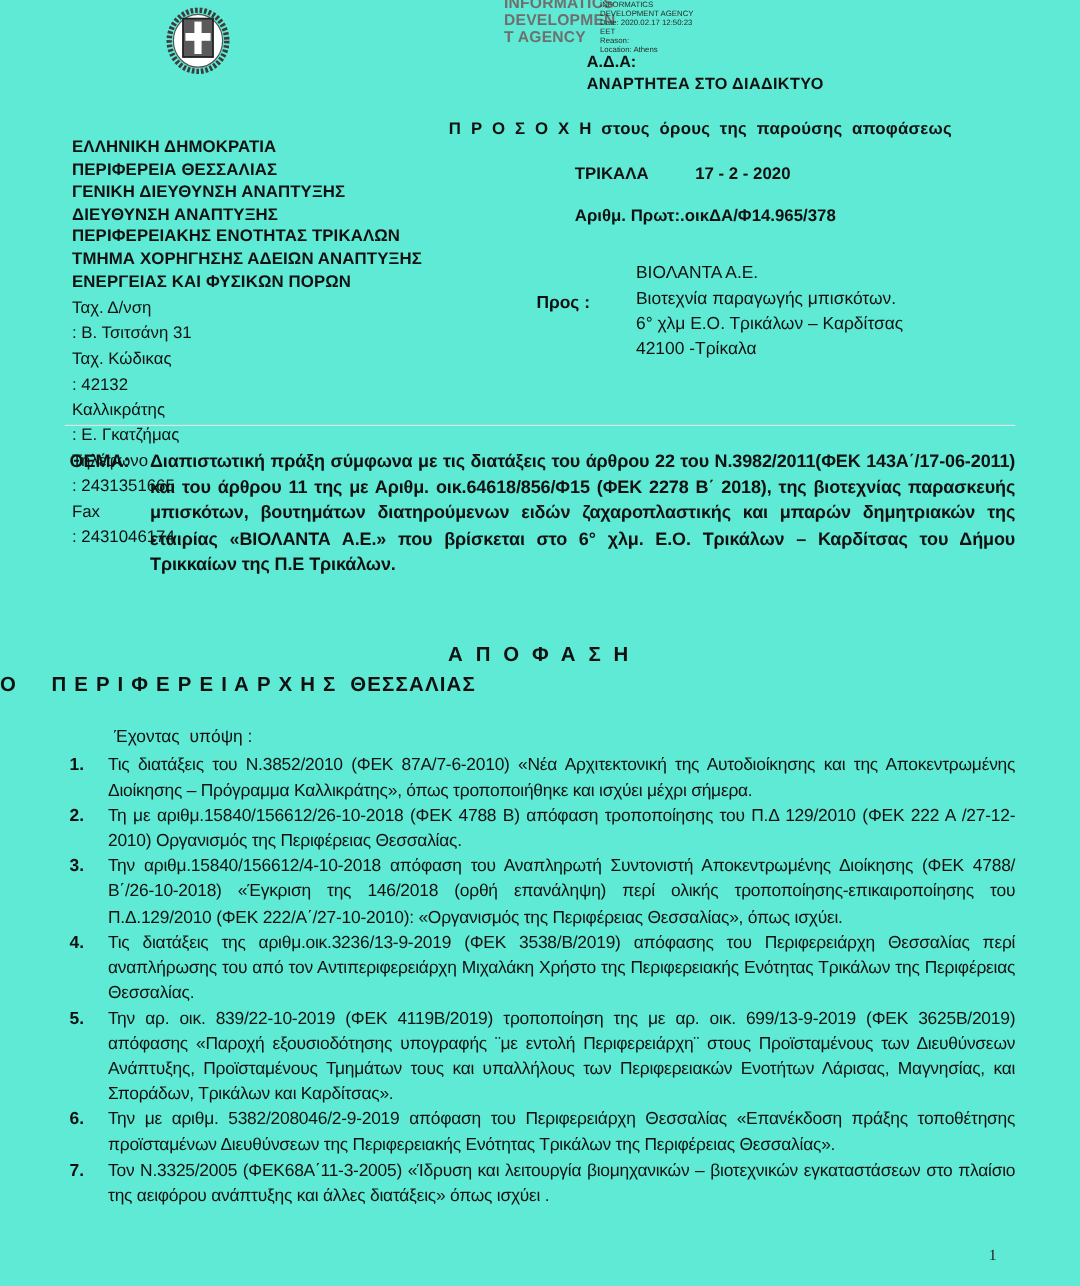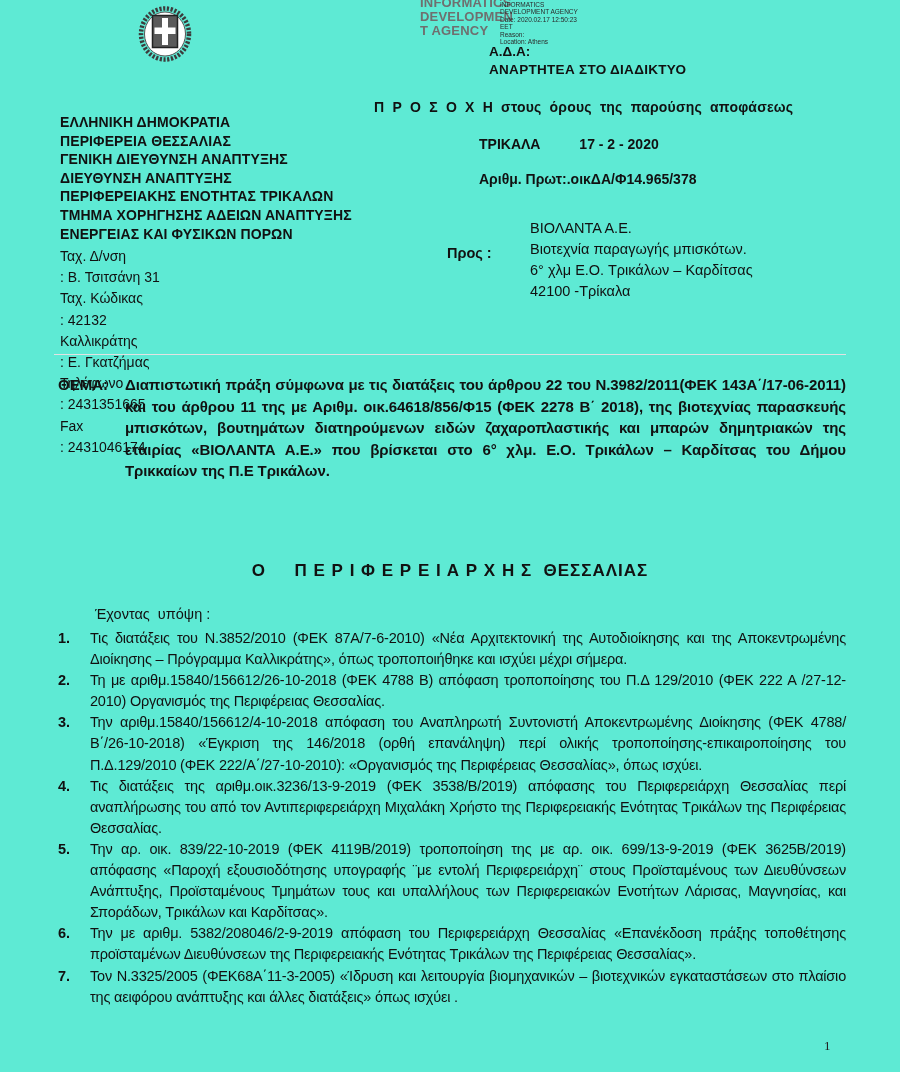--- a/index.html
+++ b/index.html
@@ -60,21 +60,21 @@
   }
   .subject .lbl{width:67px;flex:0 0 auto;}
   .subject .txt{flex:1;text-align:justify;letter-spacing:-.1px;}
   
   .dec-title{
     position:absolute;left:0;top:536px;width:100%;
     text-align:center;font-size:17px;font-weight:bold;letter-spacing:3px;
   }
   .dec-subtitle{
     position:absolute;left:0;top:561px;width:100%;
-    text-align:center;font-size:17px;font-weight:bold;letter-spacing:1px;white-space:pre;
+    font-size:17px;font-weight:bold;letter-spacing:1px;white-space:pre;
   }
   .having{position:absolute;left:95px;top:606px;font-size:14.5px;white-space:pre;}
   
   .list{position:absolute;left:58px;top:628px;width:788px;}
   .list-item{display:flex;font-size:14.5px;line-height:21.1px;letter-spacing:-.2px;}
   .list-item .num{width:32px;flex:0 0 auto;font-weight:bold;letter-spacing:0;}
   .list-item .txt{flex:1;text-align:justify;}
   
   .page-num{
     position:absolute;left:824px;top:1038px;
@@ -157,20 +157,21 @@
     </div>
   </div>
 
   <div class="divider"></div>
 
   <div class="subject">
     <span class="lbl">ΘΕΜΑ:</span>
     <span class="txt">Διαπιστωτική πράξη σύμφωνα με τις διατάξεις του άρθρου 22 του Ν.3982/2011(ΦΕΚ 143Α΄/17-06-2011) και του άρθρου 11 της με Αριθμ. οικ.64618/856/Φ15 (ΦΕΚ 2278 Β΄ 2018),  της βιοτεχνίας  παρασκευής μπισκότων, βουτημάτων διατηρούμενων  ειδών ζαχαροπλαστικής και μπαρών δημητριακών της εταιρίας «ΒΙΟΛΑΝΤΑ Α.Ε.»  που βρίσκεται στο 6° χλμ. Ε.Ο. Τρικάλων – Καρδίτσας του  Δήμου Τρικκαίων  της Π.Ε Τρικάλων.</span>
   </div>
 
+  <div class="dec-title">Α Π Ο Φ Α Σ Η</div>
   <div class="dec-subtitle">Ο     Π Ε Ρ Ι Φ Ε Ρ Ε Ι Α Ρ Χ Η Σ  ΘΕΣΣΑΛΙΑΣ</div>
   <div class="having">Έχοντας  υπόψη :</div>
 
   <div class="list">
     <div class="list-item">
       <span class="num">1.</span>
       <span class="txt">Τις διατάξεις του Ν.3852/2010 (ΦΕΚ 87Α/7-6-2010) «Νέα Αρχιτεκτονική της Αυτοδιοίκησης και της Αποκεντρωμένης Διοίκησης – Πρόγραμμα Καλλικράτης», όπως τροποποιήθηκε και ισχύει μέχρι σήμερα.</span>
     </div>
     <div class="list-item">
       <span class="num">2.</span>

